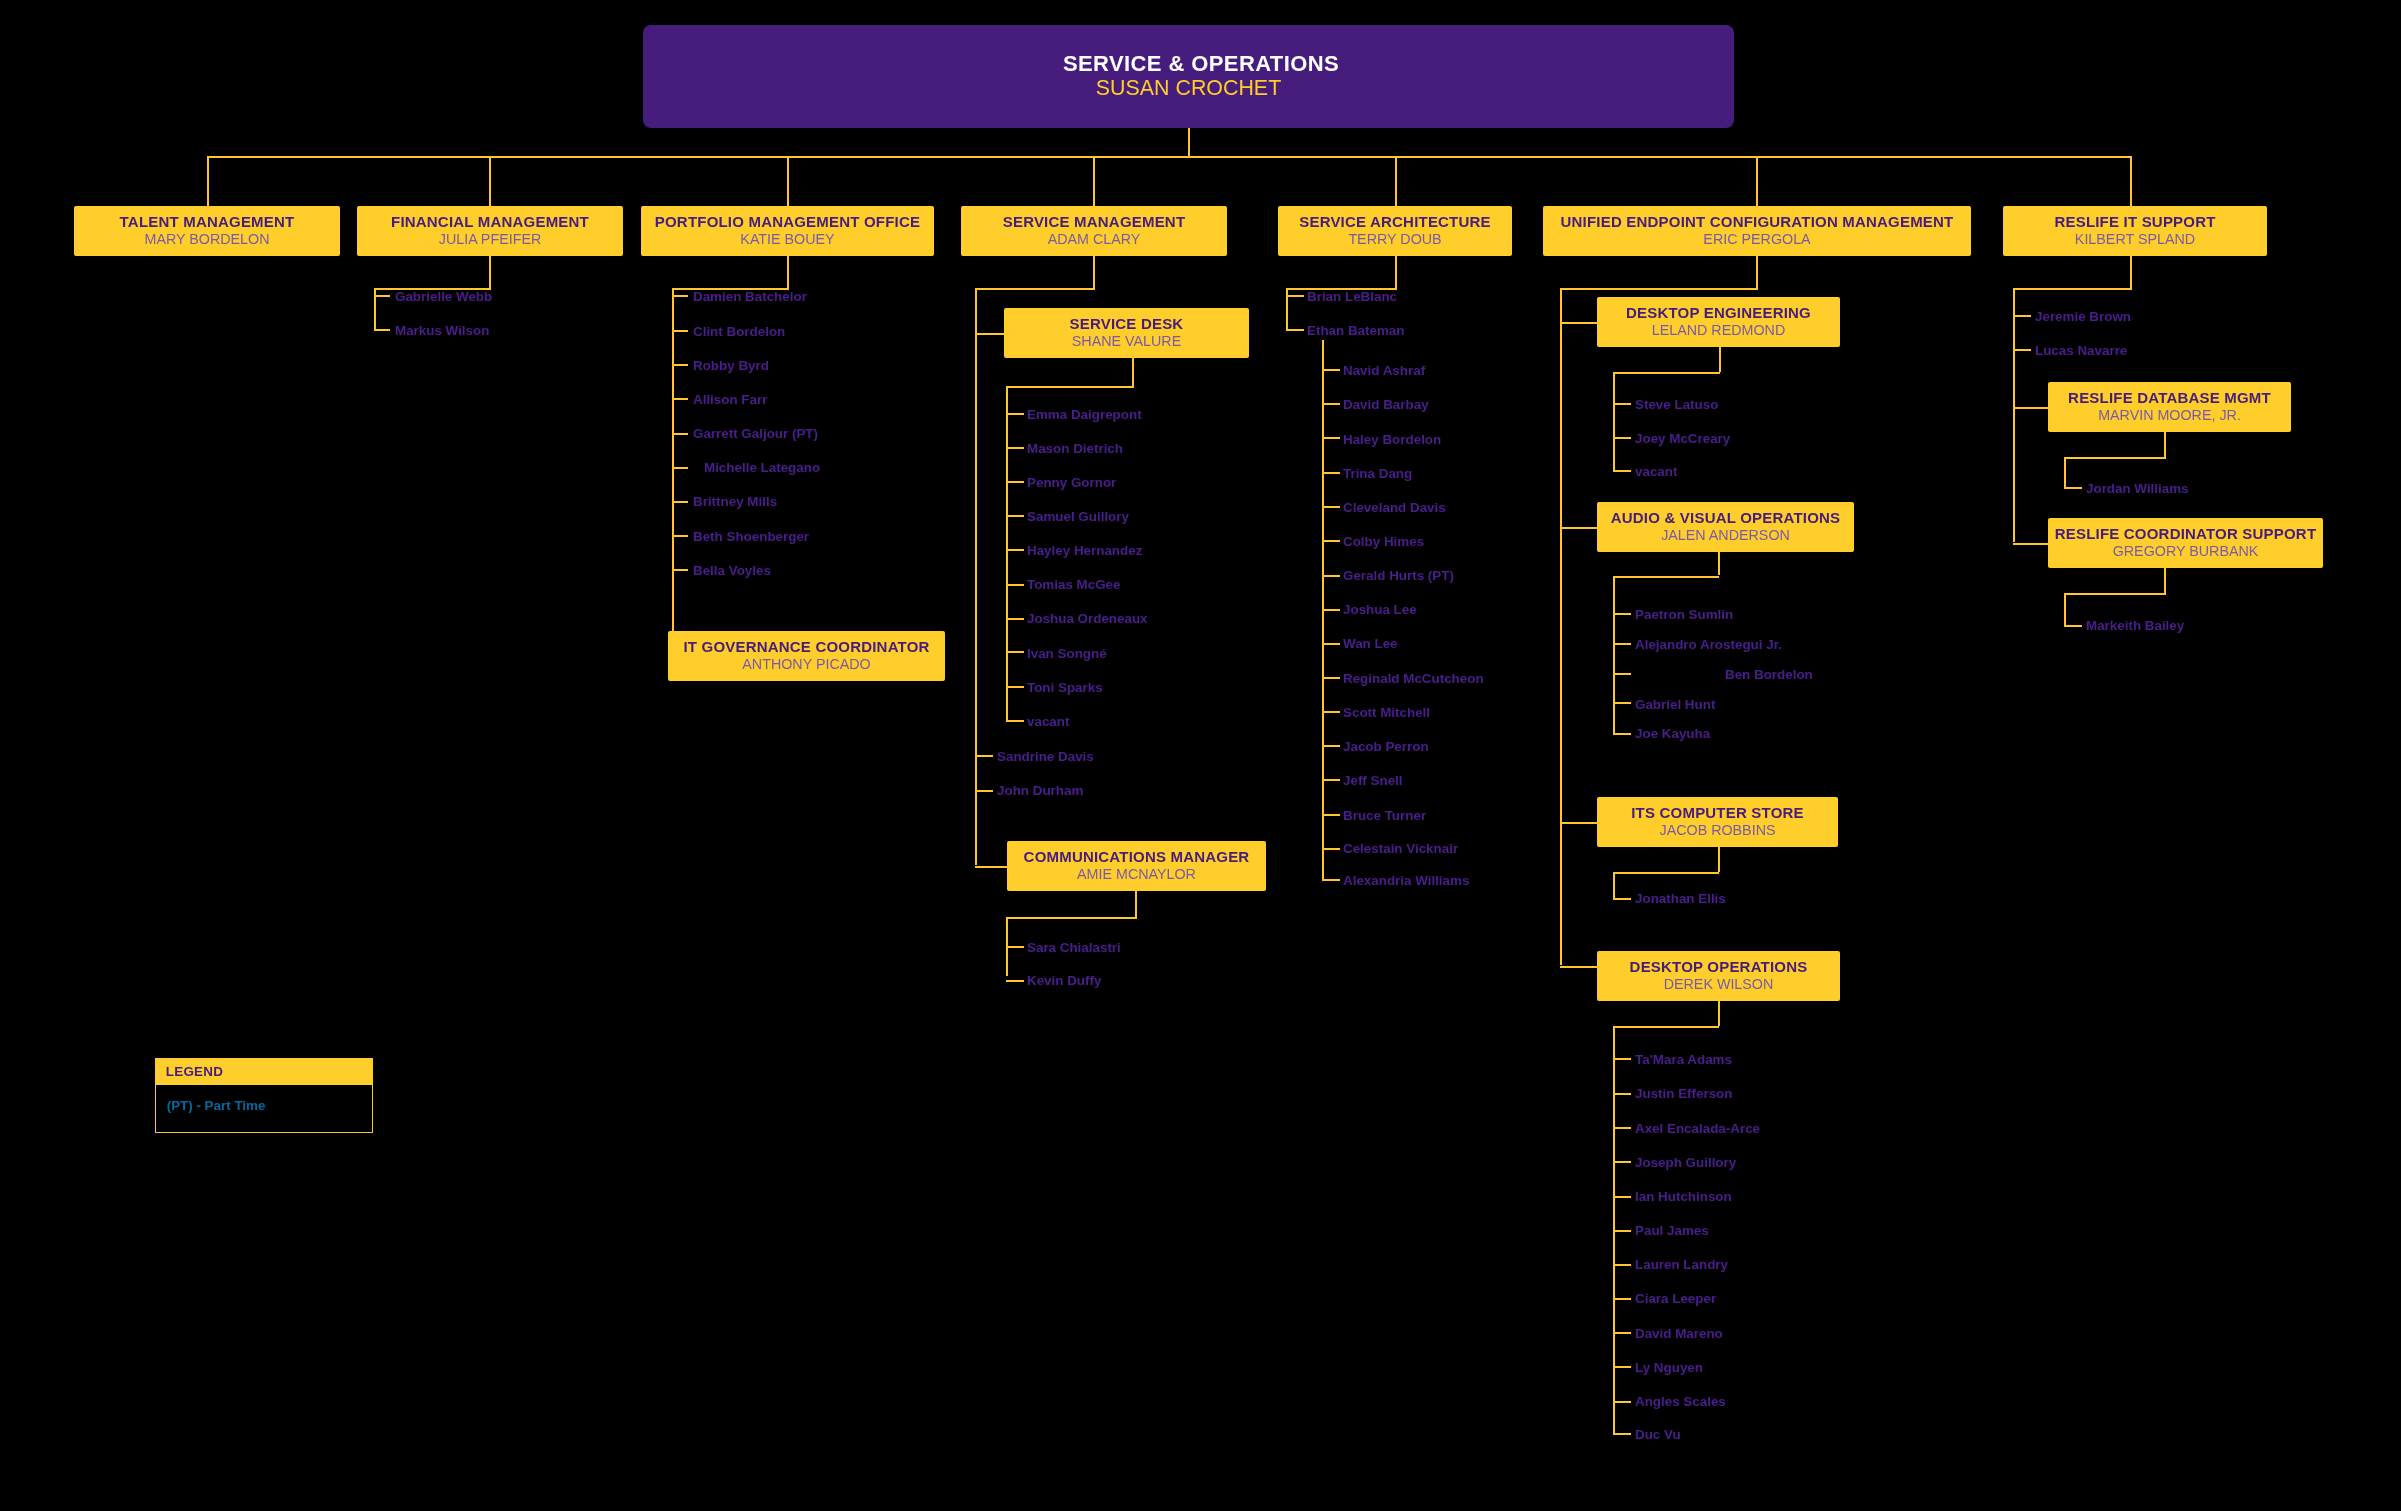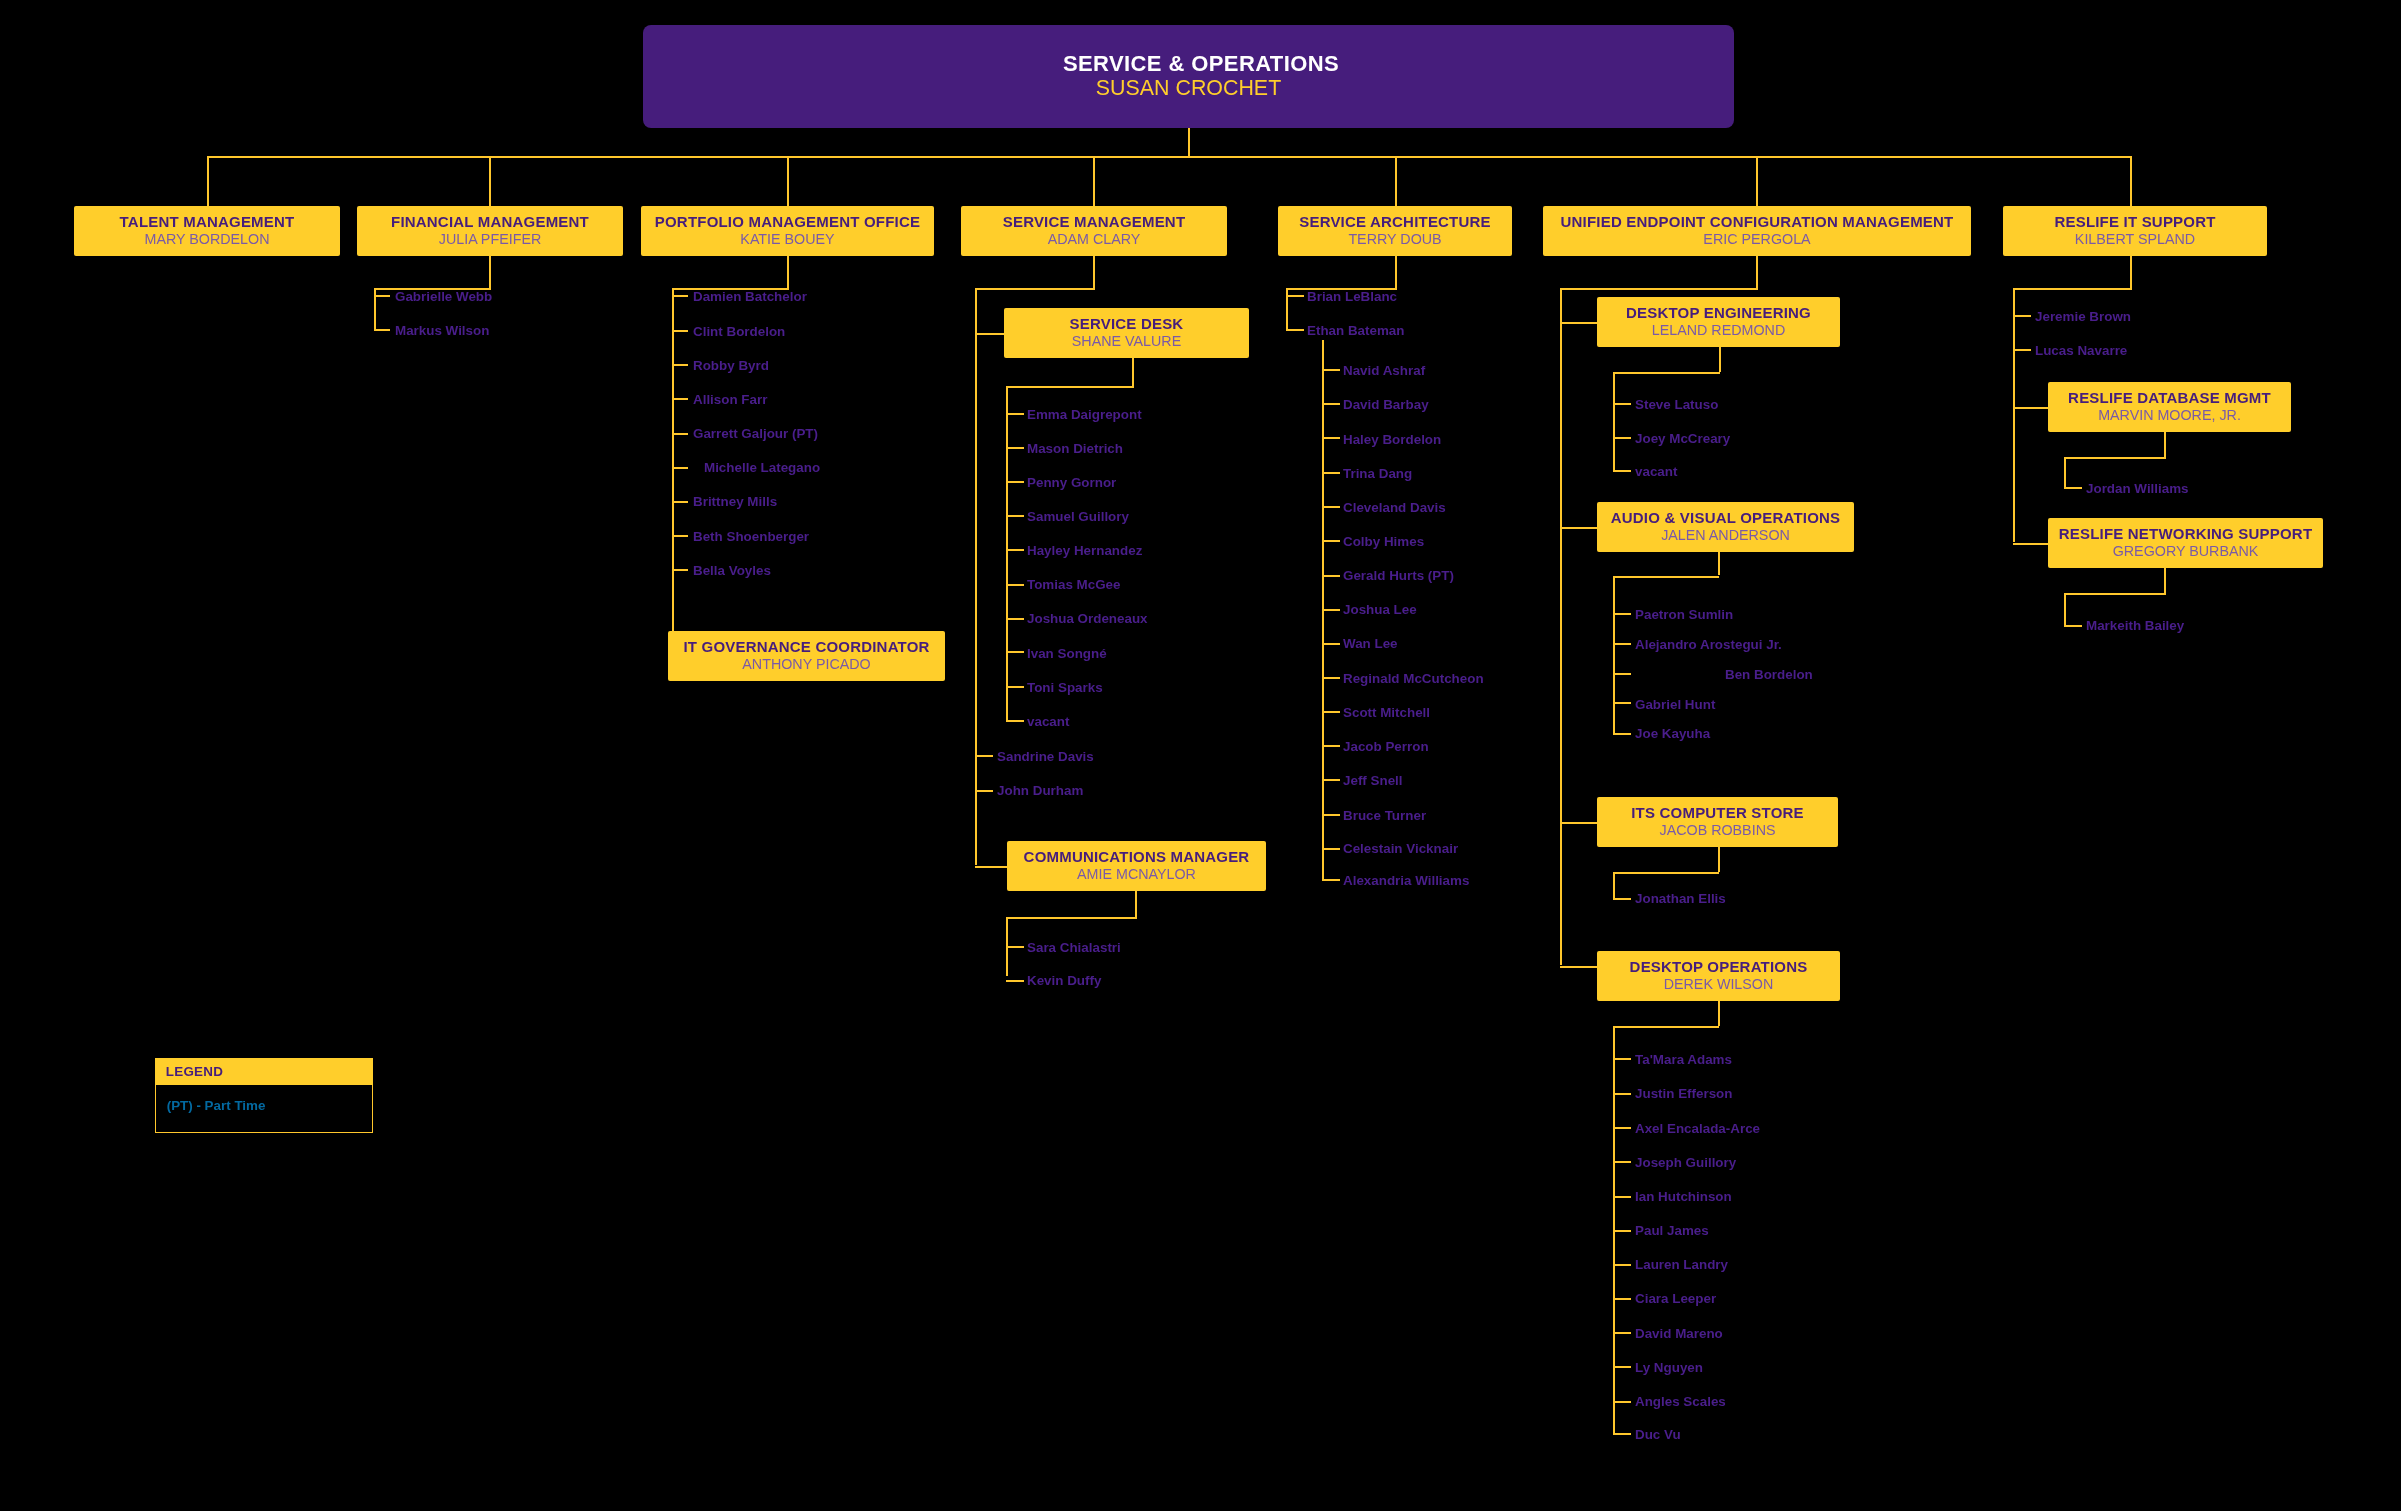--- a/index.html
+++ b/index.html
@@ -385,21 +385,21 @@
     <div class="n-person">MARVIN MOORE, JR.</div>
   </div>
   <div class="ln ln-v" style="left:2164px; top:432px; height:25px;"></div>
   <div class="ln ln-h" style="left:2064px; top:457px; width:102px;"></div>
   <div class="ln ln-v" style="left:2064px; top:457px; height:30px;"></div>
   <div class="ln ln-h" style="left:2064px; top:487px; width:18px;"></div>
   <div class="staff" style="left:2086px; top:482px;">Jordan Williams</div>
 
   <div class="ln ln-h" style="left:2013px; top:543px; width:41px;"></div>
   <div class="node-box tier3" style="left:2048px; top:518px; width:275px; height:50px;">
-    <div class="n-title">RESLIFE NETWORKING SUPPORT</div>
+    <div class="n-title">RESLIFE COORDINATOR SUPPORT</div>
     <div class="n-person">GREGORY BURBANK</div>
   </div>
   <div class="ln ln-v" style="left:2164px; top:568px; height:25px;"></div>
   <div class="ln ln-h" style="left:2064px; top:593px; width:102px;"></div>
   <div class="ln ln-v" style="left:2064px; top:593px; height:32px;"></div>
   <div class="ln ln-h" style="left:2064px; top:625px; width:18px;"></div>
   <div class="staff" style="left:2086px; top:619px;">Markeith Bailey</div>
 
   <div id="legend" style="left:155px; top:1058px; width:218px;">
     <div class="lg-head">LEGEND</div>

